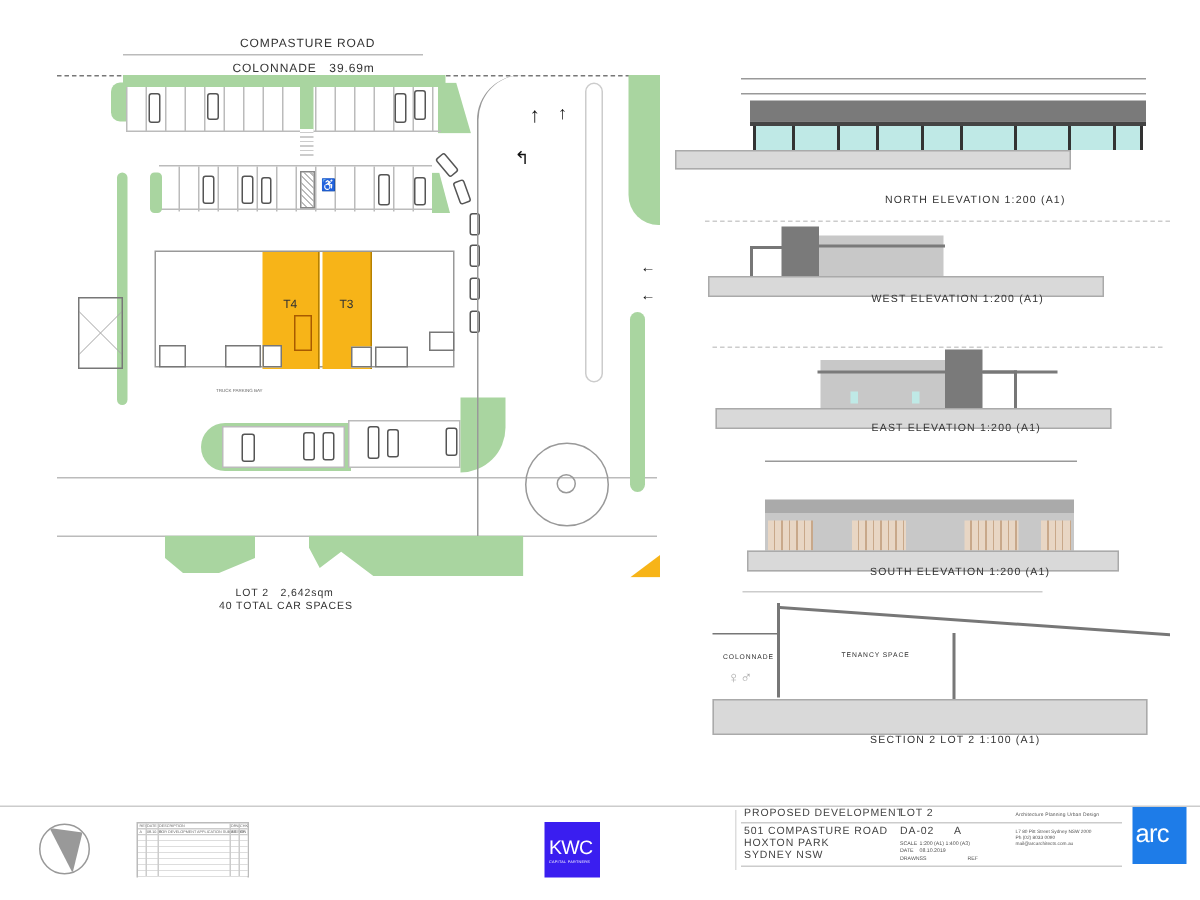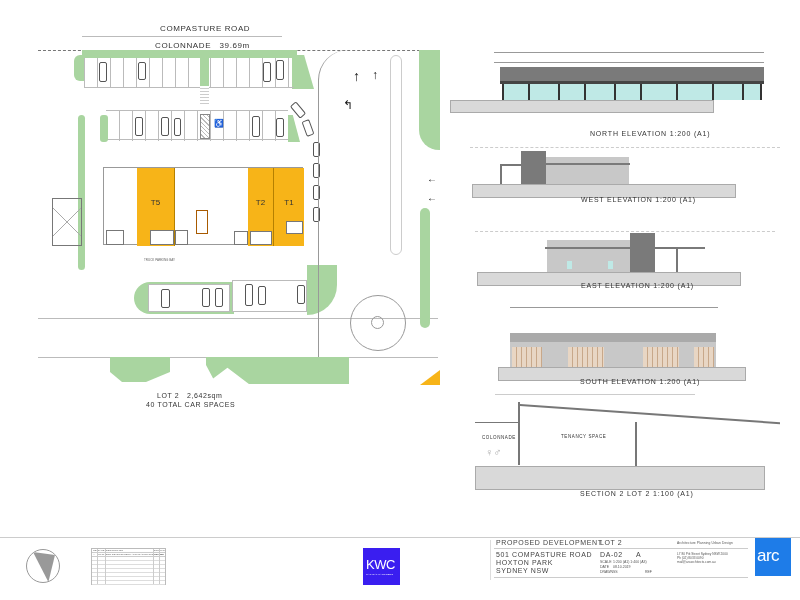--- a/index.html
+++ b/index.html
@@ -86,28 +86,25 @@
   <div class="car" style="left:135px;top:117px;width:8px;height:19px;"></div>
   <div class="car" style="left:161px;top:117px;width:8px;height:19px;"></div>
   <div class="car" style="left:174px;top:118px;width:7px;height:18px;"></div>
   <div class="car" style="left:252px;top:116px;width:8px;height:21px;"></div>
   <div class="car" style="left:276px;top:118px;width:8px;height:19px;"></div>
 
   <div class="car" style="left:294px;top:102px;width:8px;height:16px;transform:rotate(-40deg);"></div>
   <div class="car" style="left:304px;top:120px;width:8px;height:16px;transform:rotate(-20deg);"></div>
 
   <div class="abs" style="left:103px;top:167px;width:200px;height:78px;border:1px solid #999;">
-    <div class="tenant" style="left:33px;top:0;width:38px;height:78px;">
-        <span>T5</span>
+    <div class="tenant" style="left:71px;top:0;width:38px;height:78px;">
+        <span>T4</span>
       </div>
-    <div class="tenant" style="left:144px;top:0;width:26px;height:78px;">
-        <span>T2</span>
-      </div>
-    <div class="tenant" style="left:170px;top:0;width:30px;height:78px;border-right:none;">
-        <span>T1</span>
+    <div class="tenant" style="left:111px;top:0;width:33px;height:78px;">
+        <span>T3</span>
       </div>
 
     <div class="abs" style="left:2px;top:62px;width:18px;height:15px;background:#fff;border:1px solid #777;"></div>
     <div class="abs" style="left:46px;top:62px;width:24px;height:15px;background:#fff;border:1px solid #777;"></div>
     <div class="abs" style="left:71px;top:62px;width:13px;height:15px;background:#fff;border:1px solid #777;"></div>
     <div class="abs" style="left:130px;top:63px;width:14px;height:14px;background:#fff;border:1px solid #777;"></div>
     <div class="abs" style="left:146px;top:63px;width:22px;height:14px;background:#fff;border:1px solid #777;"></div>
     <div class="abs" style="left:182px;top:53px;width:17px;height:13px;background:#fff;border:1px solid #777;"></div>
     <div class="abs" style="left:92px;top:42px;width:12px;height:24px;border:1px solid #a85a00;"></div>
   </div>

